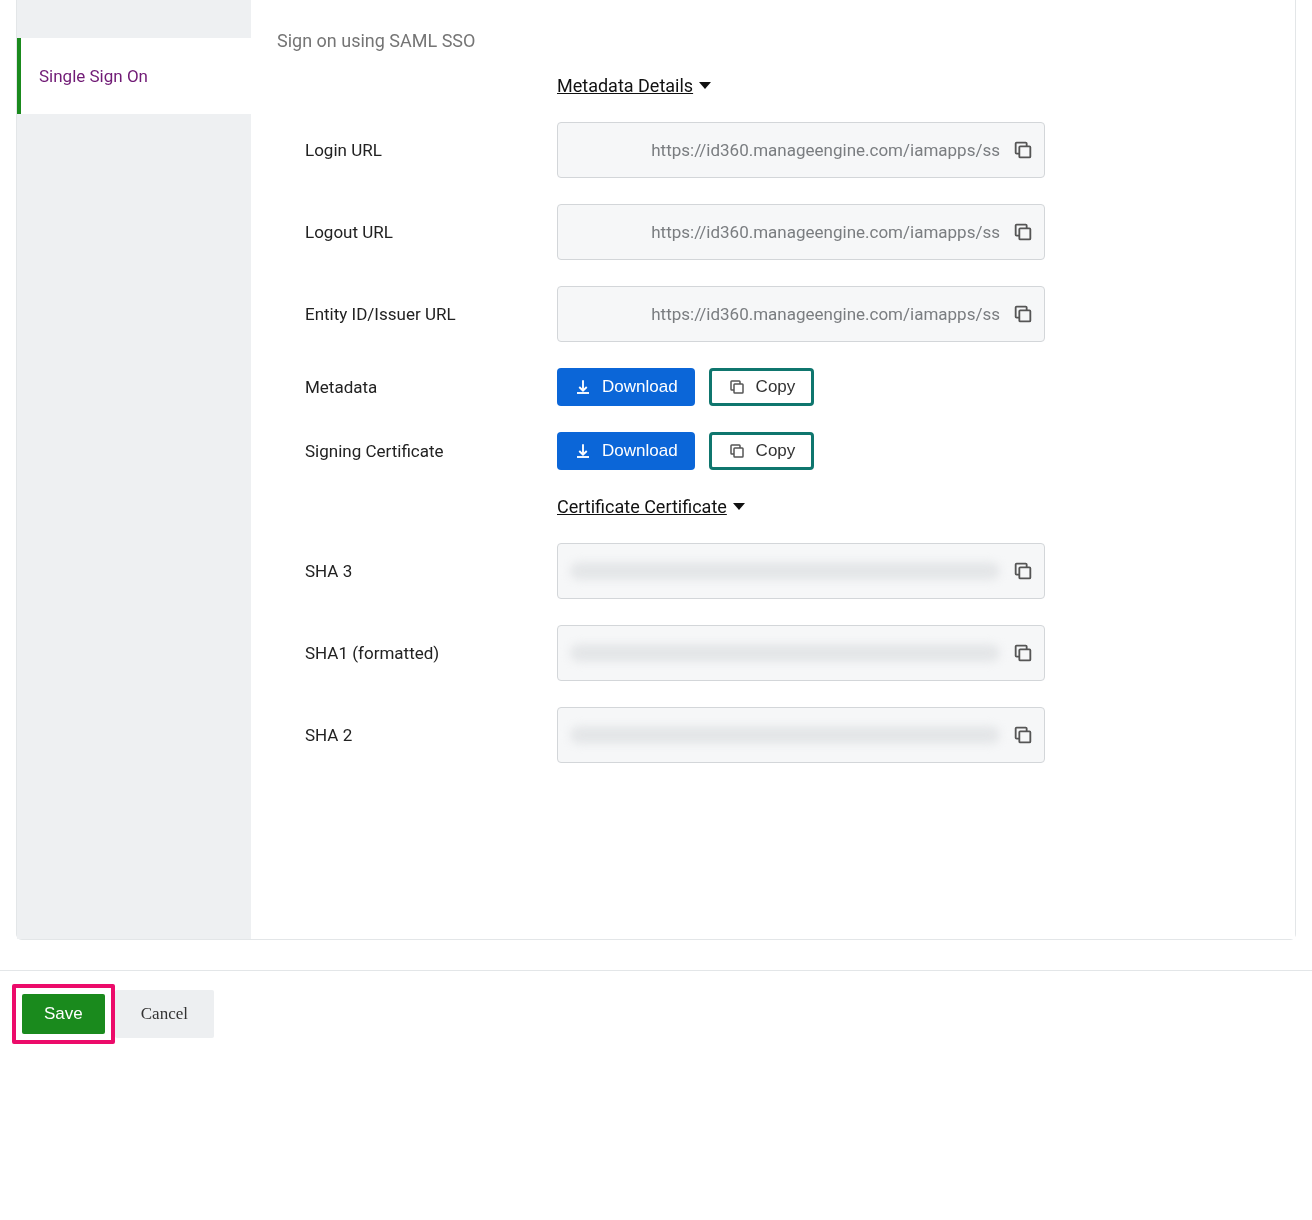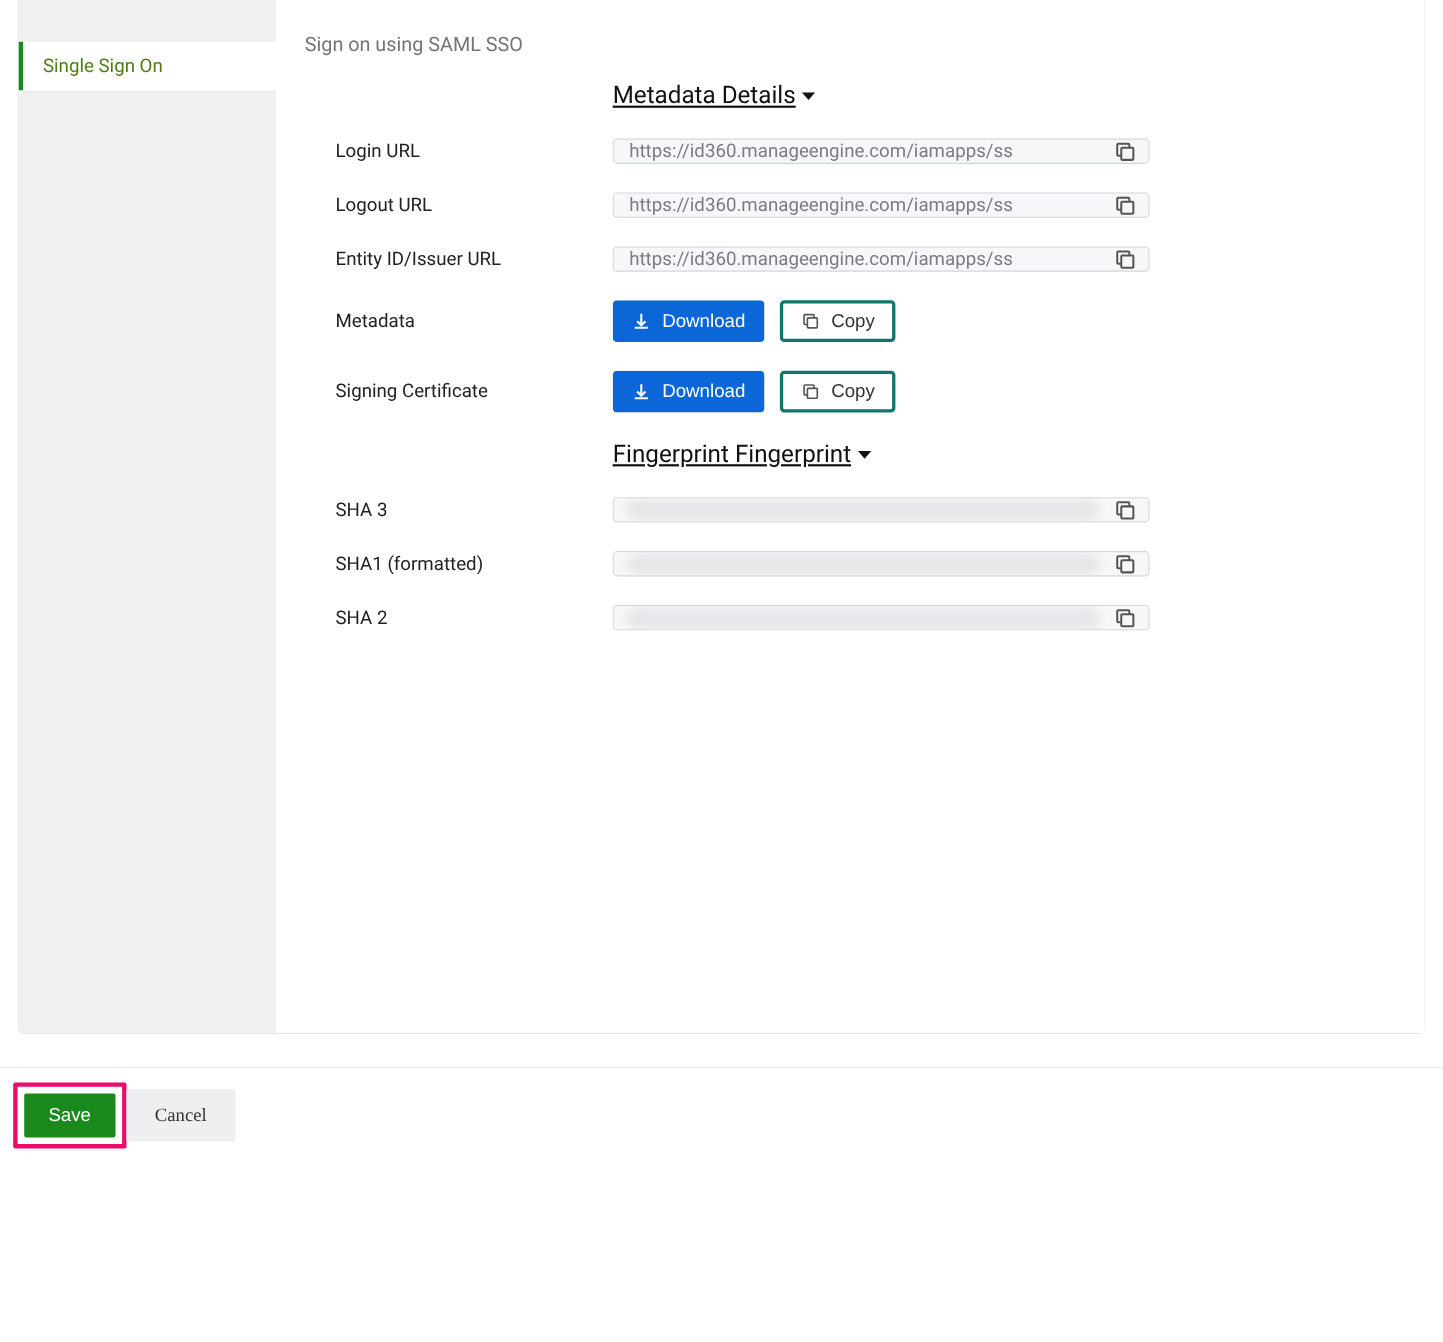--- a/index.html
+++ b/index.html
@@ -24,23 +24,23 @@
   }
   .sidebar {
     width: 234px;
     flex: 0 0 234px;
     background: #eef0f2;
     padding-top: 38px;
   }
   .sidebar-item {
     background: #fff;
     border-left: 4px solid #1a8a1d;
-    padding: 12px 18px;
-    font-size: 17px;
-    color: #4d7c0f;
+    padding: 28px 18px;
+    font-size: 17px;
+    color: #701a75;
   }
   .main {
     flex: 1;
     background: #fff;
     padding: 30px 26px 20px 26px;
   }
   .section-sub {
     color: #757575;
     font-size: 18px;
     margin-bottom: 24px;
@@ -68,28 +68,29 @@
     border: 1px solid #d3d6d9;
     border-radius: 4px;
     padding: 6px 10px;
     font-size: 16px;
     background: #fff;
     color: #333;
   }
   .ro-field {
     position: relative;
     width: 488px;
-    height: 23px;
+    height: 56px;
     border: 1px solid #d3d6d9;
     border-radius: 4px;
     background: #f6f7f8;
     display: flex;
     align-items: center;
     padding: 0 44px 0 14px;
     overflow: hidden;
+    justify-content: flex-end;
   }
   .ro-field .val {
     color: #7a7d80;
     font-size: 17px;
     white-space: nowrap;
     overflow: hidden;
   }
   .ro-field .blur {
     position: absolute;
     left: 12px; right: 44px;
@@ -102,21 +103,21 @@
     position: absolute;
     right: 10px;
     top: 50%; transform: translateY(-50%);
     width: 22px; height: 22px;
     cursor: pointer;
   }
   .expand-link {
     display: inline-flex;
     align-items: center;
     gap: 6px;
-    font-size: 22px;
+    font-size: 18px;
     color: #111;
     text-decoration: underline;
     cursor: pointer;
     text-align: right;
   }
   .caret-down {
     width: 0; height: 0;
     border-left: 6px solid transparent;
     border-right: 6px solid transparent;
     border-top: 7px solid #111;
@@ -302,21 +303,21 @@
           </span>
           <span>Copy</span>
         </button>
       </div>
     </div>
 
     <div class="form-row">
       <div class="label-col"></div>
       <div class="field-col">
         <span class="expand-link">
-          <span>Fingerprint Fingerprint</span>
+          <span>Certificate Certificate</span>
           <span class="caret-down"></span>
         </span>
       </div>
     </div>
 
     <div class="form-row">
       <div class="label-col">SHA 3</div>
       <div class="field-col">
         <div class="ro-field">
           <span class="blur"></span>

